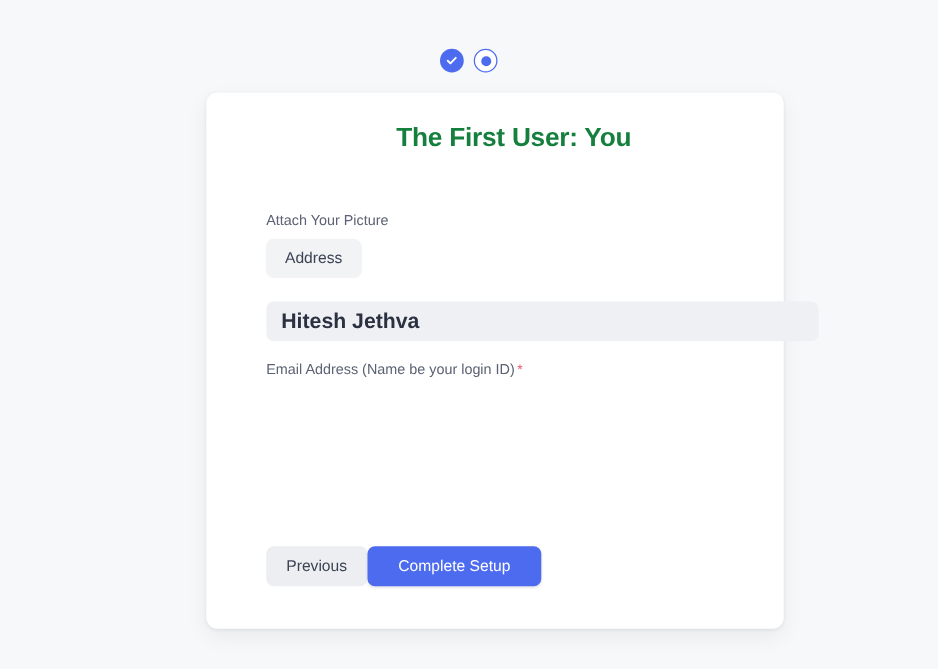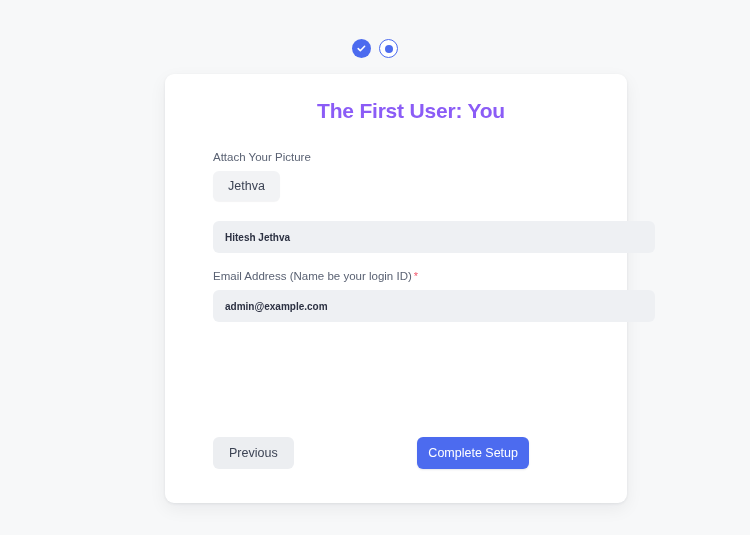--- a/index.html
+++ b/index.html
@@ -64,28 +64,28 @@
   }
 
   .card-title {
     position: absolute;
     left: 0;
     top: 25px;
     width: 492px;
     text-align: center;
     font-size: 21px;
     font-weight: bold;
-    color: #8b5cf6;
+    color: #15803d;
     letter-spacing: -0.2px;
   }
 
   .form {
     position: absolute;
     left: 48px;
-    top: 76px;
+    top: 96px;
     width: 366px;
   }
 
   .field-label {
     font-size: 11.5px;
     color: #5a6273;
     margin-bottom: 7px;
     line-height: 14px;
   }
   .req {
@@ -111,59 +111,58 @@
   .group-attach { margin-bottom: 20px; }
 
   .text-input {
     width: 442px;
     height: 32px;
     box-sizing: border-box;
     background: #eef0f3;
     border: 1px solid transparent;
     border-radius: 6px;
     padding: 0 11px;
-    font-size: 10px;
+    font-size: 17px;
     font-weight: bold;
     color: #2c3142;
     font-family: "Liberation Sans", sans-serif;
     outline: none;
   }
   .text-input.focused {
     background: #ffffff;
     border: 1px solid #d9dde3;
     box-shadow: 0 1px 2px rgba(16,24,40,0.06);
     height: 33px;
     letter-spacing: 2px;
   }
 
   
   .footer {
     position: absolute;
     left: 48px;
     top: 363px;
-    width: 316px;
+    width: 370px;
     display: flex;
-    justify-content: space-between;
     align-items: center;
   }
   .btn-prev {
     background: #eceef1;
     border: none;
     border-radius: 6px;
     padding: 9px 16px;
     font-size: 12.5px;
     color: #3c4354;
     font-family: "Liberation Sans", sans-serif;
     cursor: pointer;
   }
   .btn-primary {
     background: #4c6bef;
     border: none;
     border-radius: 6px;
-    padding: 9px 11px;
+    padding: 9px 25px;
     font-size: 12.5px;
     color: #ffffff;
     font-family: "Liberation Sans", sans-serif;
     cursor: pointer;
     box-shadow: 0 1px 2px rgba(16,24,40,0.10);
   }
 </style>
 </head>
 <body>
 
@@ -181,32 +180,31 @@
 </div>
 
 <div class="card">
 
   <div class="card-title">The First User: You</div>
 
   <div class="form">
 
     <div class="group group-attach">
       <div class="field-label">Attach Your Picture</div>
-      <button class="attach-btn">Jethva</button>
+      <button class="attach-btn">Address</button>
     </div>
 
     <div class="group">
       <input class="text-input" type="text" value="Hitesh Jethva" style="">
     </div>
 
     <div class="group">
       <div class="field-label">
         <span>Email Address (Name be your login ID)</span><span class="req">*</span>
       </div>
-      <input class="text-input" type="text" value="admin@example.com" style="">
     </div>
 
 
   </div>
 
   <div class="footer">
     <button class="btn-prev">Previous</button>
     <button class="btn-primary">Complete Setup</button>
   </div>
 

